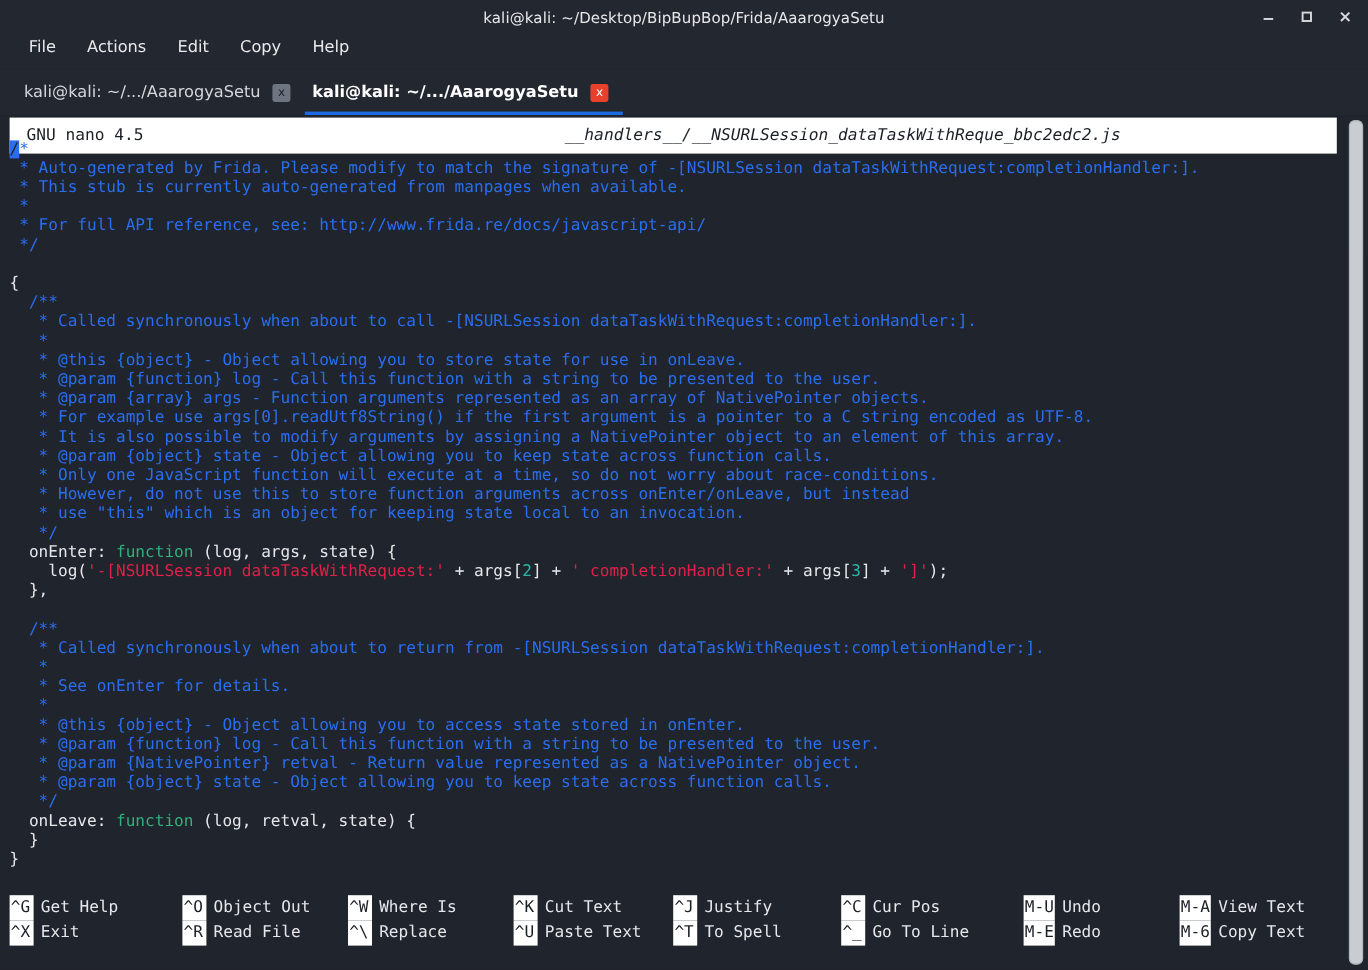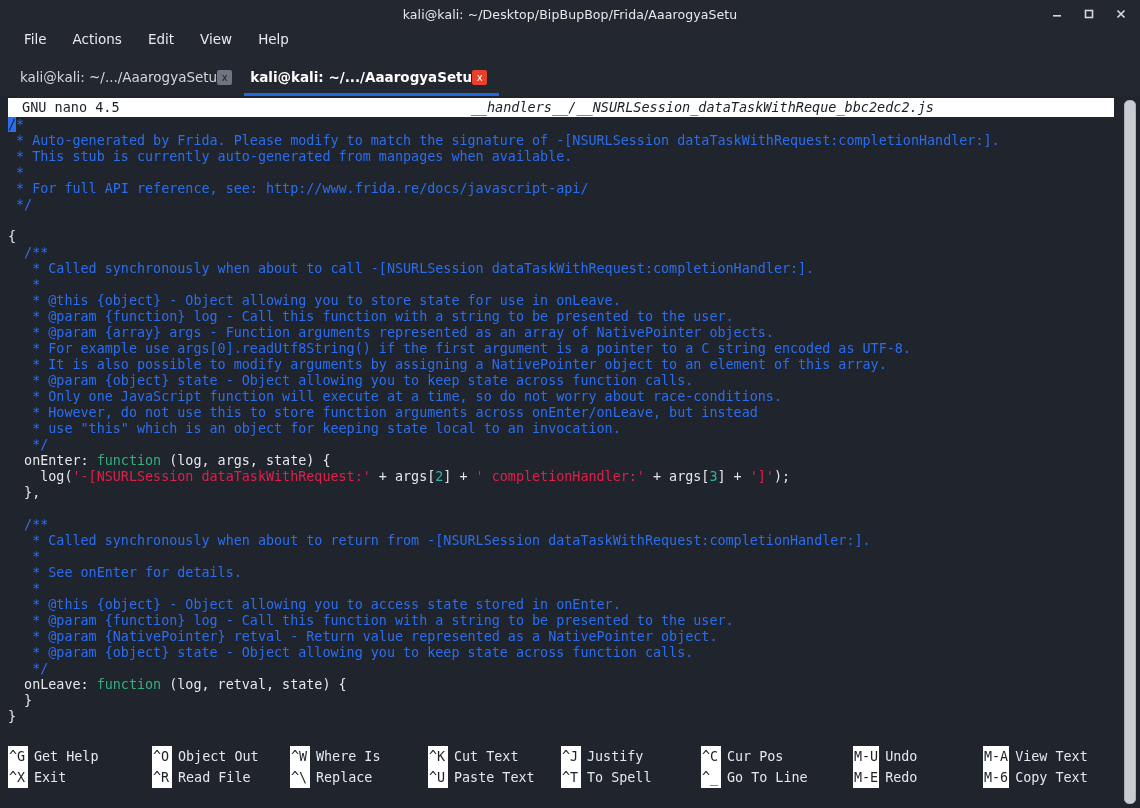--- a/index.html
+++ b/index.html
@@ -86,20 +86,21 @@
     height: 38px;
     flex: 0 0 38px;
     display: flex;
     align-items: stretch;
     padding-left: 14px;
     background: #232730;
   }
   .tab {
     display: flex;
     align-items: center;
+    gap: 10px;
     padding: 0 12px 0 6px;
     position: relative;
     cursor: pointer;
   }
   .tab-label {
     color: #d5d6da;
     font-size: 13.5px;
     white-space: nowrap;
   }
   .tab.active .tab-label {
@@ -138,21 +139,21 @@
     position: relative;
     overflow: hidden;
     font-family: "DejaVu Sans Mono", monospace;
   }
 
   .nano-header {
     position: absolute;
     top: 2px;
     left: 8px;
     right: 26px;
-    height: 19px;
+    height: 30px;
     background: #ffffff;
     color: #1b1f26;
     font-family: "DejaVu Sans Mono", monospace;
     font-size: 13.5px;
     line-height: 19px;
     display: flex;
     align-items: center;
     white-space: pre;
     overflow: hidden;
   }
@@ -272,21 +273,21 @@
             <path d="M2.5 2.5 L9.5 9.5 M9.5 2.5 L2.5 9.5" stroke="#d8d8dc" stroke-width="1.7" fill="none"></path>
           </svg>
       </div>
     </div>
   </div>
 
   <div class="menubar">
     <div class="menu-item">File</div>
     <div class="menu-item">Actions</div>
     <div class="menu-item">Edit</div>
-    <div class="menu-item">View</div>
+    <div class="menu-item">Copy</div>
     <div class="menu-item">Help</div>
   </div>
 
   <div class="tabbar">
     <div class="tab">
       <span class="tab-label">kali@kali: ~/.../AaarogyaSetu</span>
       <span class="tab-close">x</span>
     </div>
     <div class="tab active">
       <span class="tab-label">kali@kali: ~/.../AaarogyaSetu</span>

